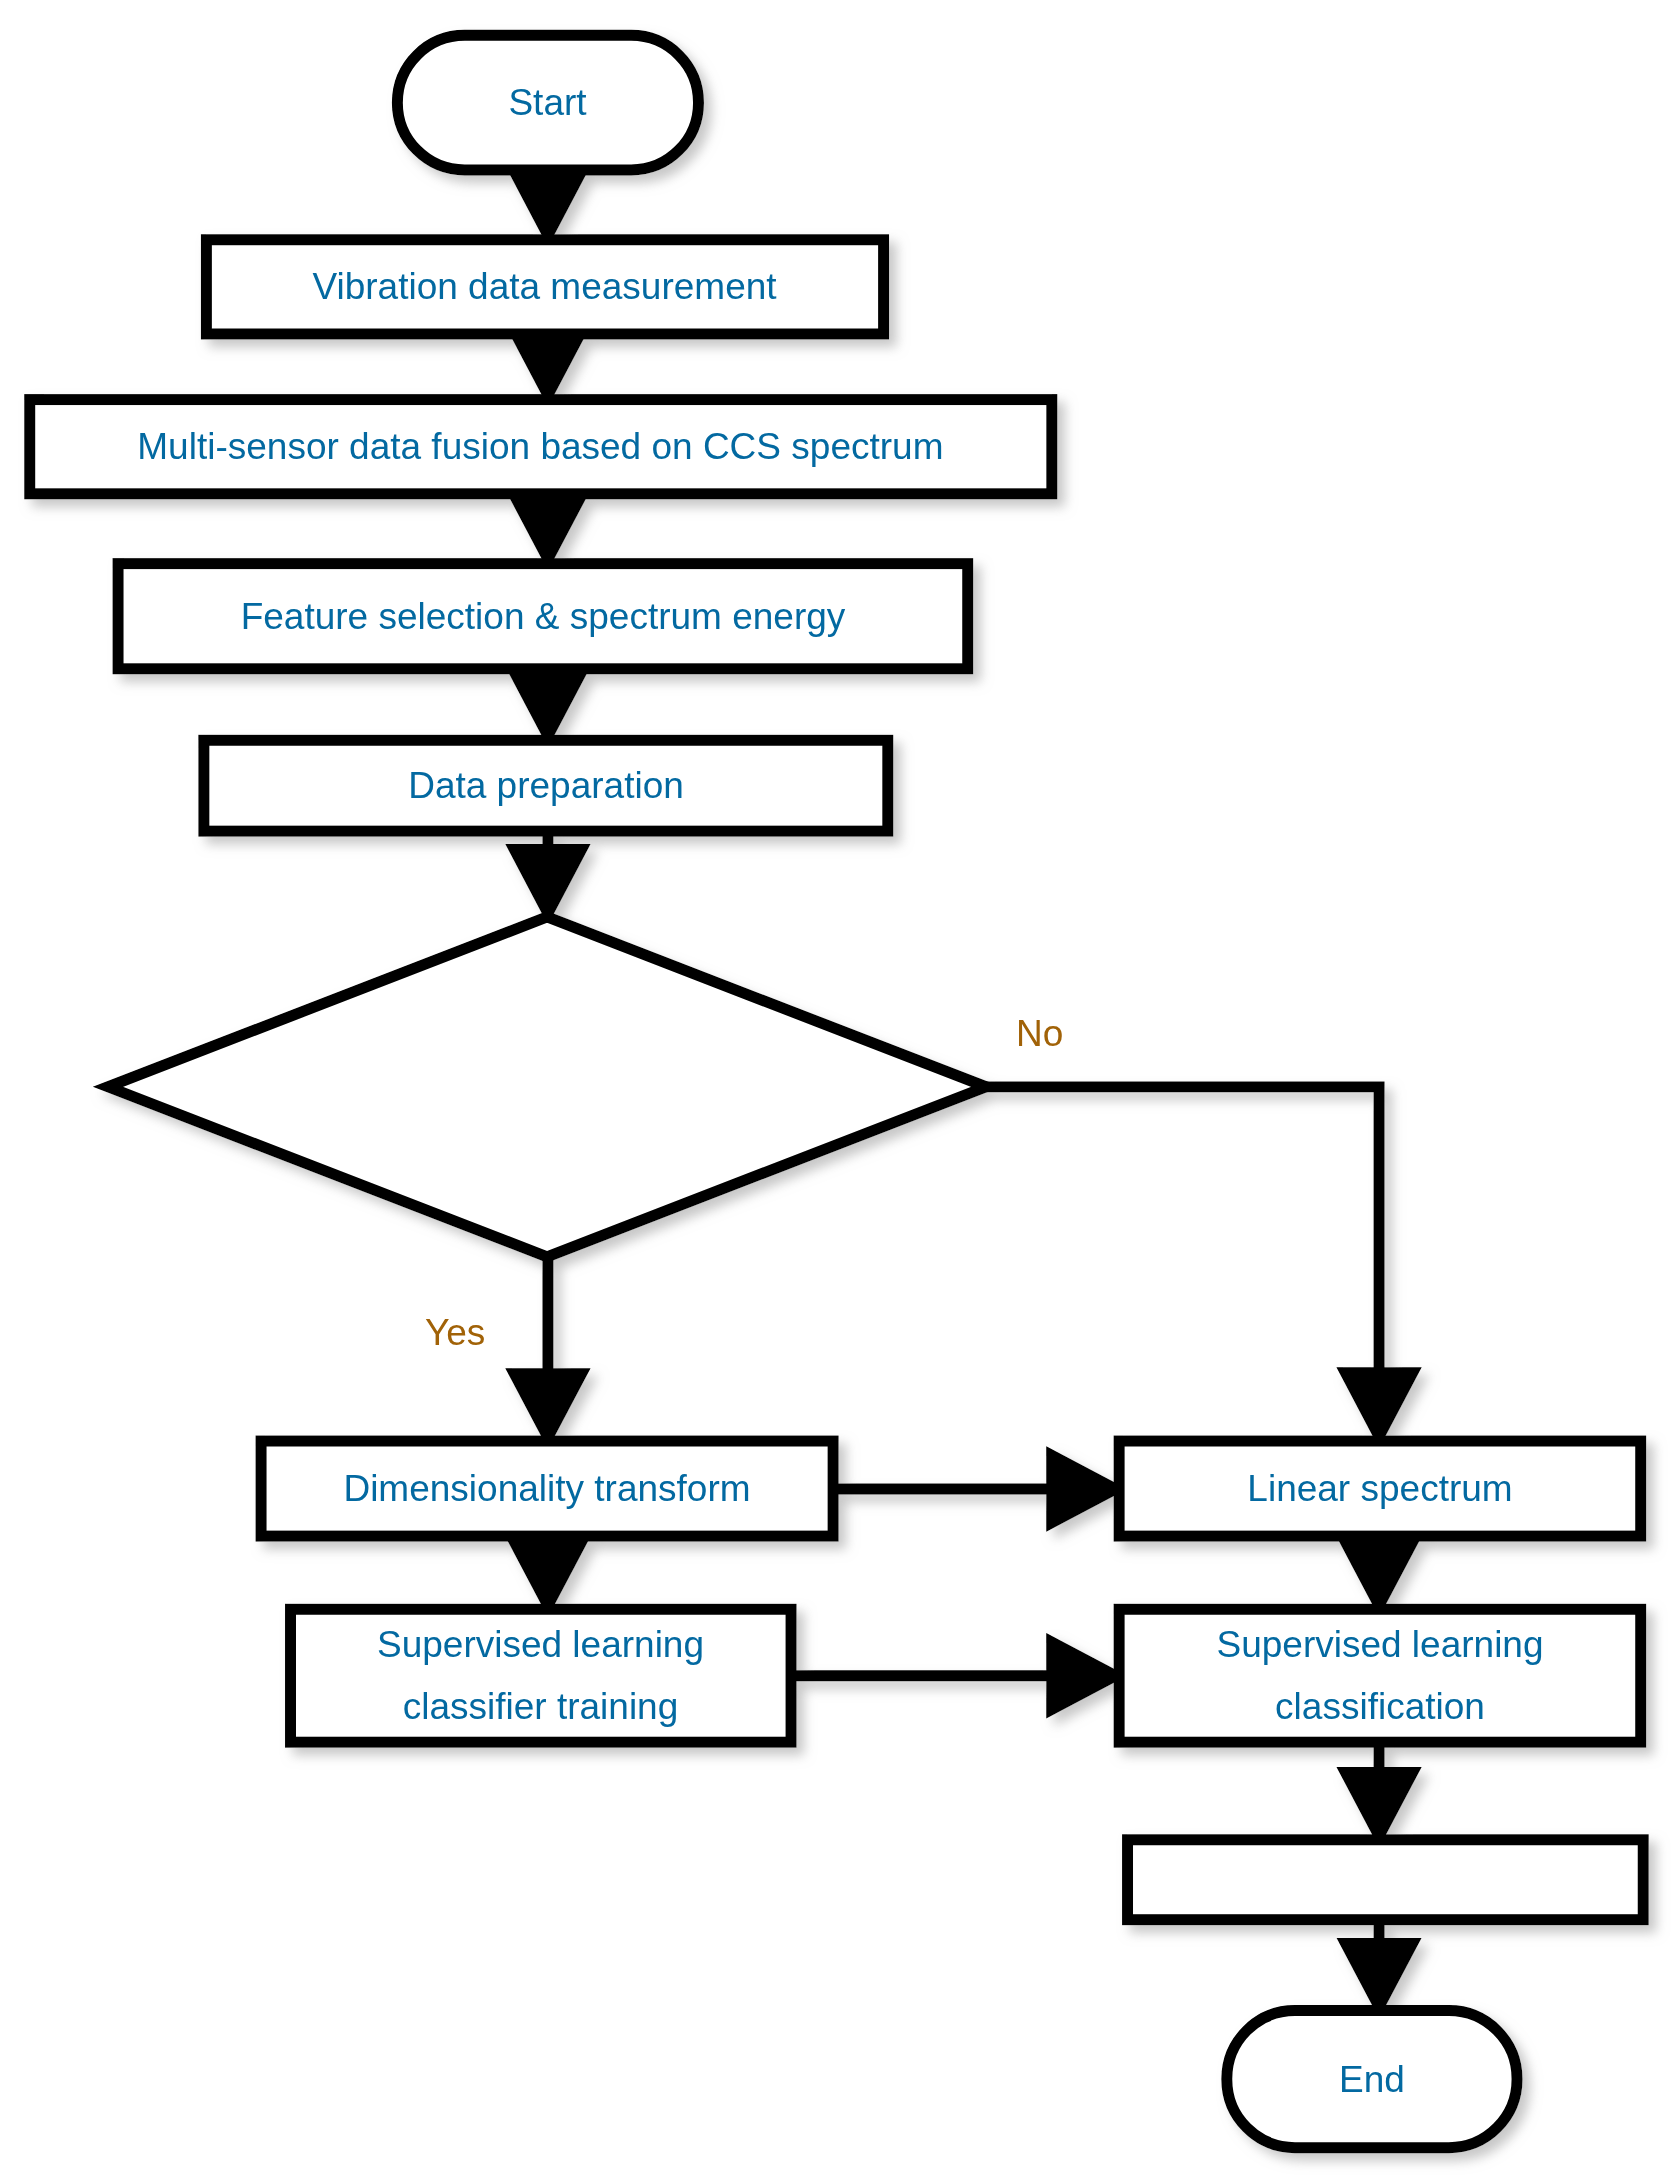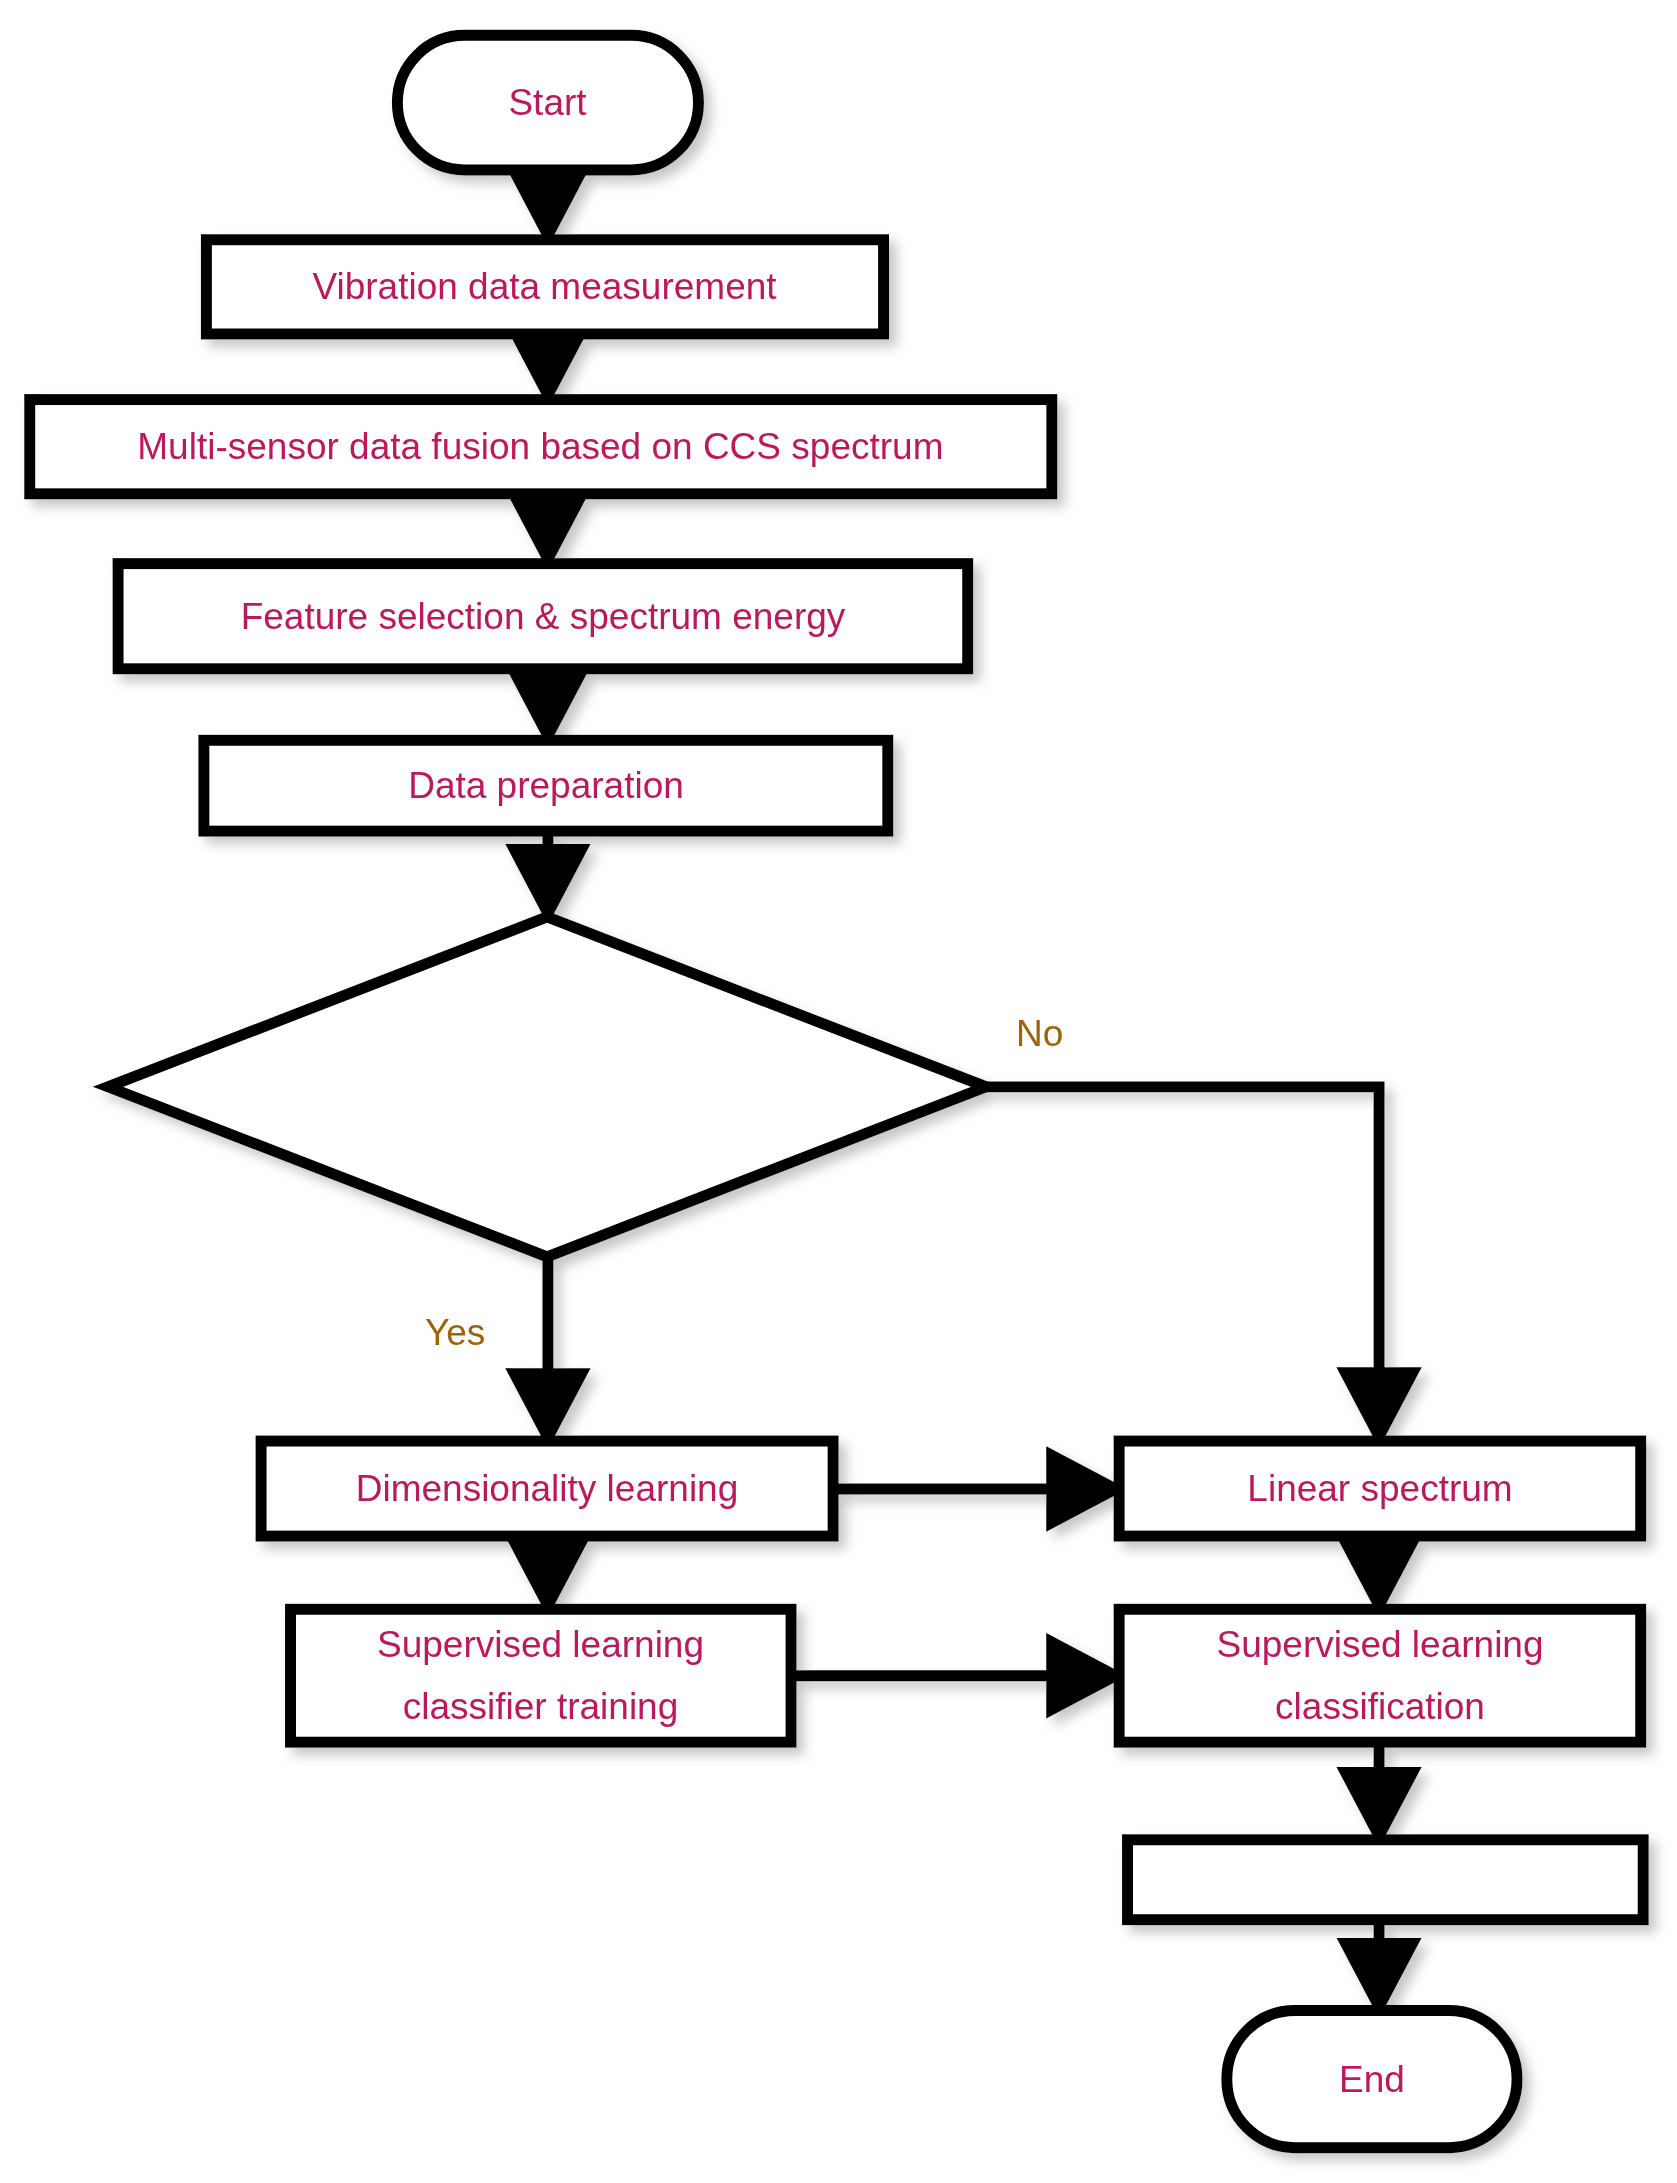--- a/index.html
+++ b/index.html
@@ -24,21 +24,21 @@
     left: 0;
     width: 1678px;
     height: 2183px;
   }
   .node-label {
     position: absolute;
     display: flex;
     align-items: center;
     justify-content: center;
     text-align: center;
-    color: #be185d;
+    color: #0369a1;
     font-family: "Liberation Sans", sans-serif;
     font-size: 37px;
     line-height: 1.45;
     white-space: pre-line;
     pointer-events: none;
   }
   .edge-label {
     position: absolute;
     color: #a16207;
     font-family: Liberation Sans, sans-serif;
@@ -114,21 +114,21 @@
 
   <div class="node-label" style="left:206px; top:240px; width:677px; height:94px;">Vibration data measurement</div>
 
   <div class="node-label" style="left:29.4px; top:400px; width:1022px; height:94px;">Multi-sensor data fusion based on CCS spectrum</div>
 
   <div class="node-label" style="left:118px; top:564px; width:850px; height:105px;">Feature selection &amp; spectrum energy</div>
 
   <div class="node-label" style="left:204px; top:740px; width:684px; height:91px;">Data preparation</div>
 
 
-  <div class="node-label" style="left:261px; top:1441px; width:572px; height:95px;">Dimensionality learning</div>
+  <div class="node-label" style="left:261px; top:1441px; width:572px; height:95px;">Dimensionality transform</div>
 
   <div class="node-label" style="left:1119px; top:1441px; width:522px; height:95px;">Linear spectrum</div>
 
   <div class="node-label" style="left:290px; top:1609px; width:501px; height:133px; line-height:1.65;">Supervised learning
 classifier training</div>
 
   <div class="node-label" style="left:1119px; top:1609px; width:522px; height:133px; line-height:1.65;">Supervised learning
 classification</div>
 
 

